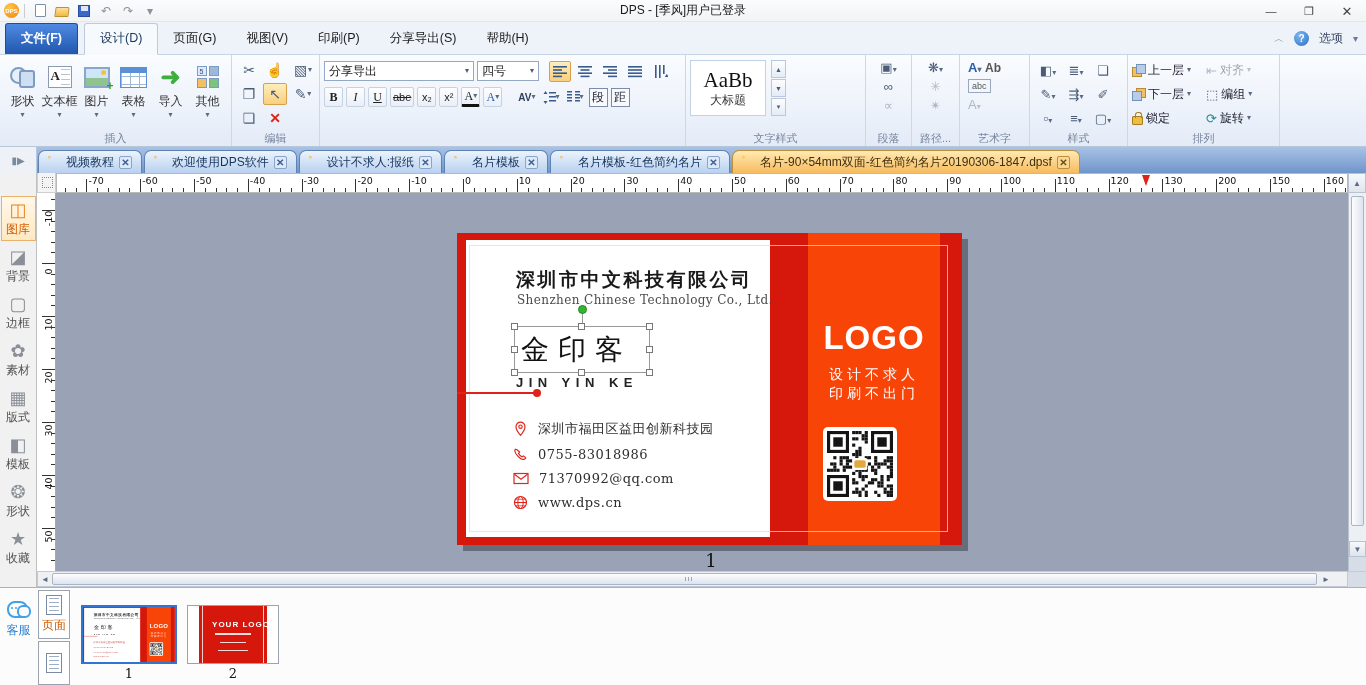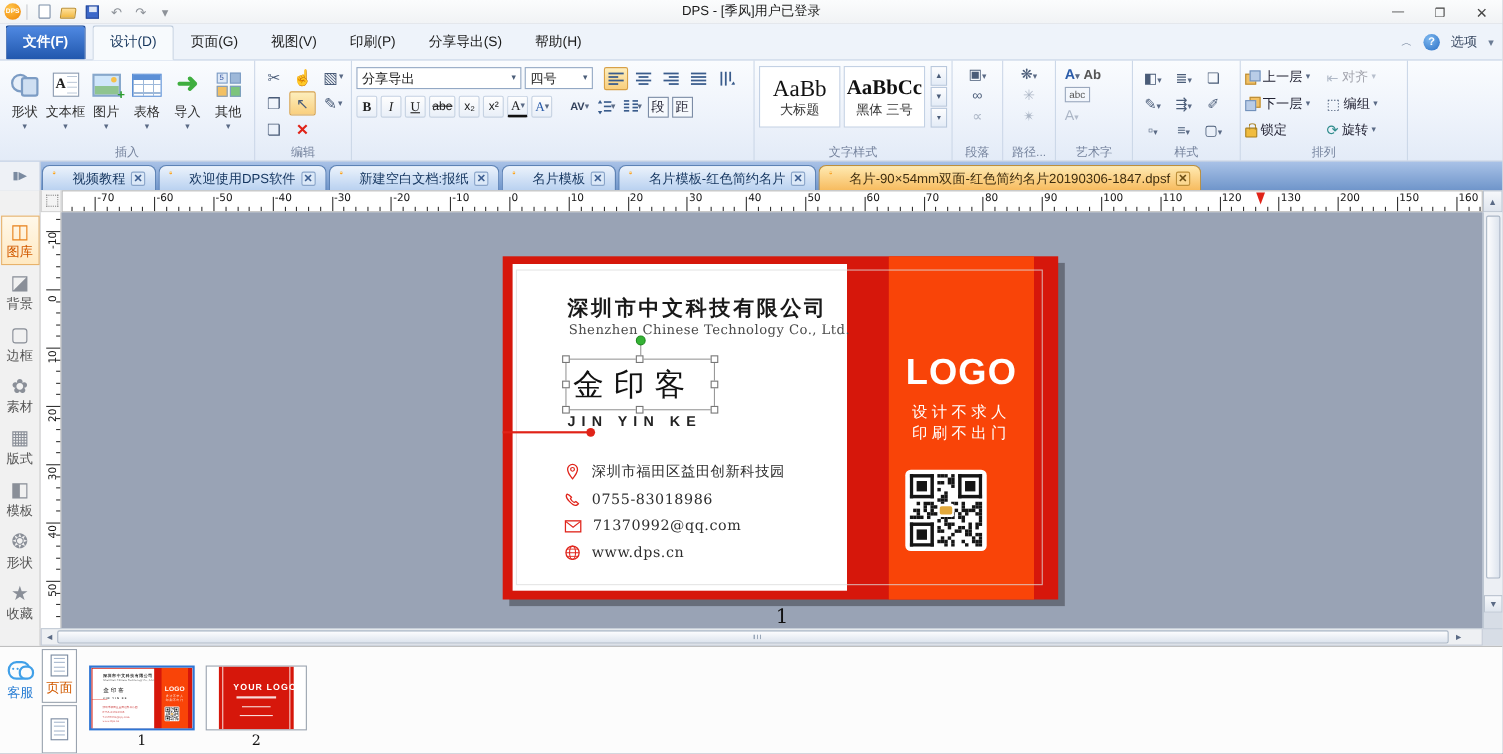--- a/index.html
+++ b/index.html
@@ -425,24 +425,20 @@
         <span class="cjkbox">距</span>
       </div>
     </div>
 
     <div class="rgroup" style="width:180px;">
       <div class="gallery">
         <div class="gitem">
           <span class="gsample">AaBb</span>
           <span class="gname">大标题</span>
         </div>
-        <div class="gitem g2">
-          <span class="gsample">AaBbCc</span>
-          <span class="gname">黑体 三号</span>
-        </div>
         <div class="gscroll">
           <span class="gsbtn">▲</span>
           <span class="gsbtn">▼</span>
           <span class="gsbtn">▾</span>
         </div>
       </div>
       <div class="rlabel">文字样式</div>
     </div>
 
     <div class="rgroup" style="width:46px;">
@@ -532,21 +528,21 @@
         <span>视频教程</span>
         <span class="x">✕</span>
       </span>
     <span class="dtab">
         <span class="mini">DPS</span>
         <span>欢迎使用DPS软件</span>
         <span class="x">✕</span>
       </span>
     <span class="dtab">
         <span class="mini">DPS</span>
-        <span>新建空白文档:报纸</span>
+        <span>设计不求人:报纸</span>
         <span class="x">✕</span>
       </span>
     <span class="dtab">
         <span class="mini">DPS</span>
         <span>名片模板</span>
         <span class="x">✕</span>
       </span>
     <span class="dtab">
         <span class="mini">DPS</span>
         <span>名片模板-红色简约名片</span>

